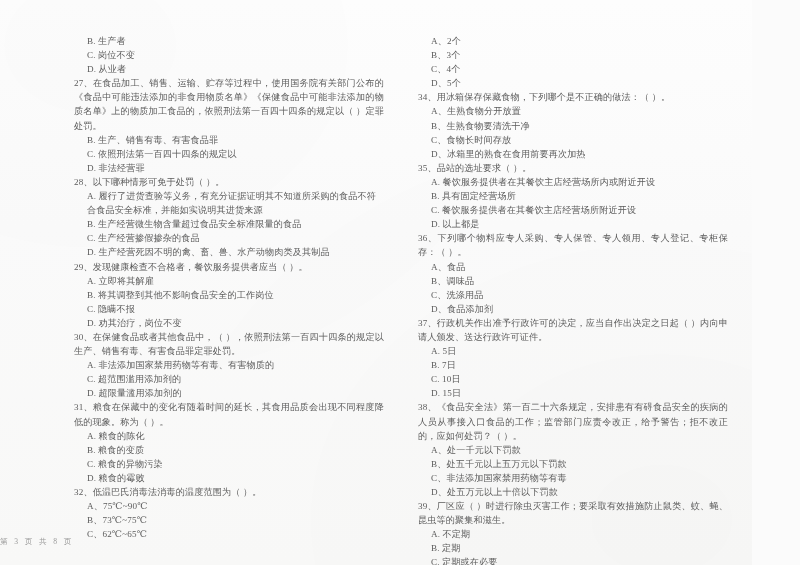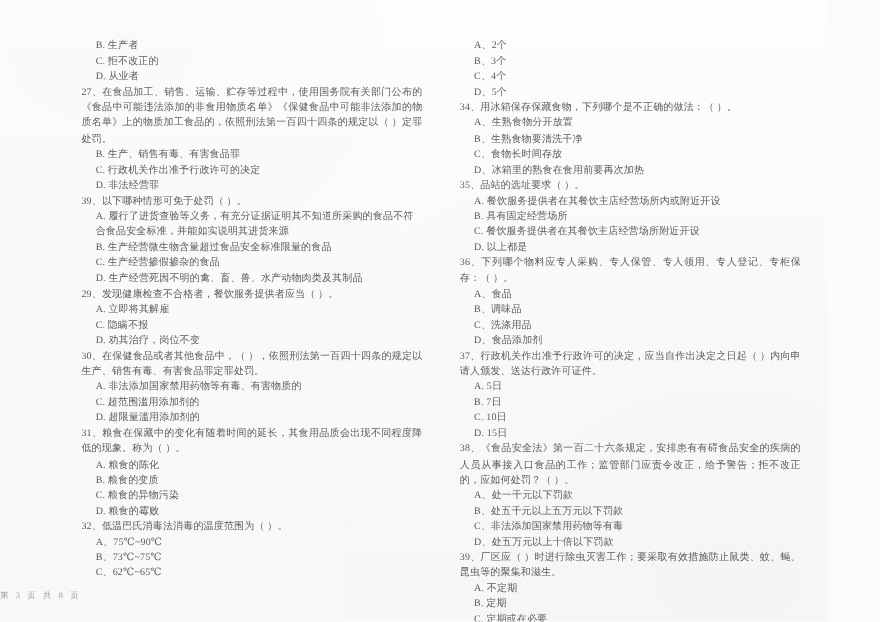--- a/index.html
+++ b/index.html
@@ -92,42 +92,43 @@
 
 <div id="page">
   <div class="scan-noise"></div>
 
   <div class="columns">
 
     <div class="col left">
 
       <div class="q">
         <div class="opt">B. 生产者</div>
-        <div class="opt">C. 拒不改正的</div>
+        <div class="opt">C. 岗位不变</div>
         <div class="opt">D. 从业者</div>
       </div>
 
       <div class="q">
         <div class="q-stem">27、在食品加工、销售、运输、贮存等过程中，使用国务院有关部门公布的《食品中可能违法添加的非食用物质名单》《保健食品中可能非法添加的物质名单》上的物质加工食品的，依照刑法第一百四十四条的规定以（      ）定罪处罚。</div>
         <div class="opt">B. 生产、销售有毒、有害食品罪</div>
-        <div class="opt">C. 行政机关作出准予行政许可的决定</div>
+        <div class="opt">C. 依照刑法第一百四十四条的规定以</div>
         <div class="opt">D. 非法经营罪</div>
       </div>
 
       <div class="q">
-        <div class="q-stem">39、以下哪种情形可免于处罚（      ）。</div>
+        <div class="q-stem">28、以下哪种情形可免于处罚（      ）。</div>
         <div class="opt wrap">A. 履行了进货查验等义务，有充分证据证明其不知道所采购的食品不符合食品安全标准，并能如实说明其进货来源</div>
         <div class="opt">B. 生产经营微生物含量超过食品安全标准限量的食品</div>
         <div class="opt">C. 生产经营掺假掺杂的食品</div>
         <div class="opt">D. 生产经营死因不明的禽、畜、兽、水产动物肉类及其制品</div>
       </div>
 
       <div class="q">
         <div class="q-stem">29、发现健康检查不合格者，餐饮服务提供者应当（      ）。</div>
         <div class="opt">A. 立即将其解雇</div>
+        <div class="opt">B. 将其调整到其他不影响食品安全的工作岗位</div>
         <div class="opt">C. 隐瞒不报</div>
         <div class="opt">D. 劝其治疗，岗位不变</div>
       </div>
 
       <div class="q">
         <div class="q-stem">30、在保健食品或者其他食品中，（      ），依照刑法第一百四十四条的规定以生产、销售有毒、有害食品罪定罪处罚。</div>
         <div class="opt">A. 非法添加国家禁用药物等有毒、有害物质的</div>
         <div class="opt">C. 超范围滥用添加剂的</div>
         <div class="opt">D. 超限量滥用添加剂的</div>
       </div>

